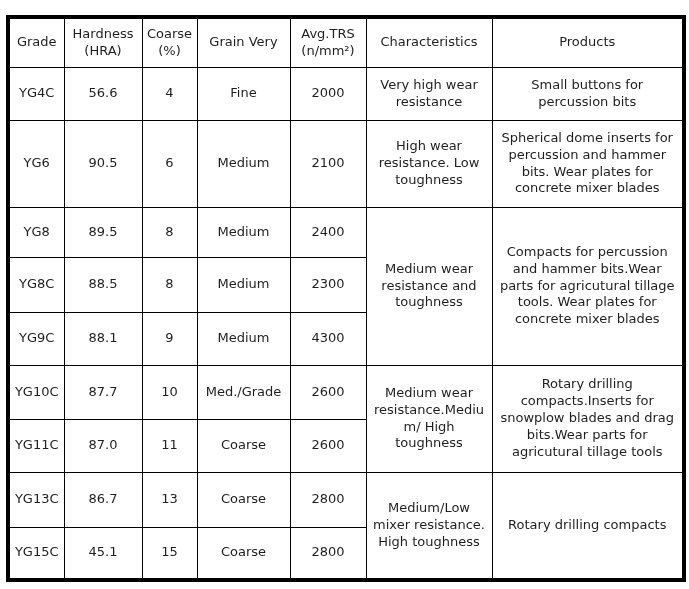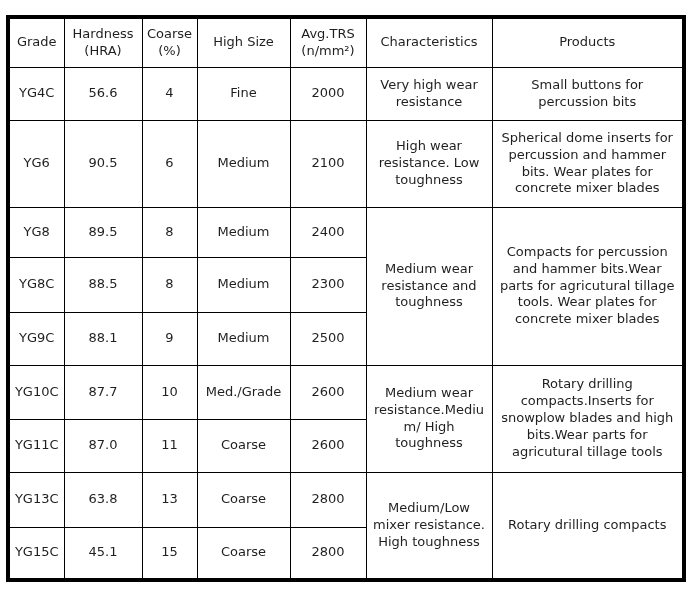--- a/index.html
+++ b/index.html
@@ -49,21 +49,21 @@
     <col class="c-grain">
       <col class="c-trs">
       <col class="c-char">
       <col class="c-prod">
   </colgroup>
   <thead>
     <tr style="height:50px">
       <th>Grade</th>
       <th>Hardness (HRA)</th>
       <th>Coarse (%)</th>
-      <th>High Size</th>
+      <th>Grain Very</th>
       <th>Avg.TRS (n/mm²)</th>
       <th>Characteristics</th>
       <th>Products</th>
     </tr>
   </thead>
   <tbody>
     <tr style="height:53px">
       <td>YG4C</td>
       <td>56.6</td>
       <td>4</td>
@@ -95,41 +95,41 @@
       <td>88.5</td>
       <td>8</td>
       <td>Medium</td>
       <td>2300</td>
     </tr>
     <tr style="height:53px">
       <td>YG9C</td>
       <td>88.1</td>
       <td>9</td>
       <td>Medium</td>
-      <td>2500</td>
+      <td>4300</td>
     </tr>
     <tr style="height:54px">
       <td>YG10C</td>
       <td>87.7</td>
       <td>10</td>
       <td>Med./Grade</td>
       <td>2600</td>
       <td rowspan="2">Medium wear resistance.Medium/ High toughness</td>
-      <td rowspan="2">Rotary drilling compacts.Inserts for snowplow blades and high bits.Wear parts for agricutural tillage tools</td>
+      <td rowspan="2">Rotary drilling compacts.Inserts for snowplow blades and drag bits.Wear parts for agricutural tillage tools</td>
     </tr>
     <tr style="height:53px">
       <td>YG11C</td>
       <td>87.0</td>
       <td>11</td>
       <td>Coarse</td>
       <td>2600</td>
     </tr>
     <tr style="height:55px">
       <td>YG13C</td>
-      <td>63.8</td>
+      <td>86.7</td>
       <td>13</td>
       <td>Coarse</td>
       <td>2800</td>
       <td rowspan="2">Medium/Low mixer resistance. High toughness</td>
       <td rowspan="2">Rotary drilling compacts</td>
     </tr>
     <tr style="height:53px">
       <td>YG15C</td>
       <td>45.1</td>
       <td>15</td>

